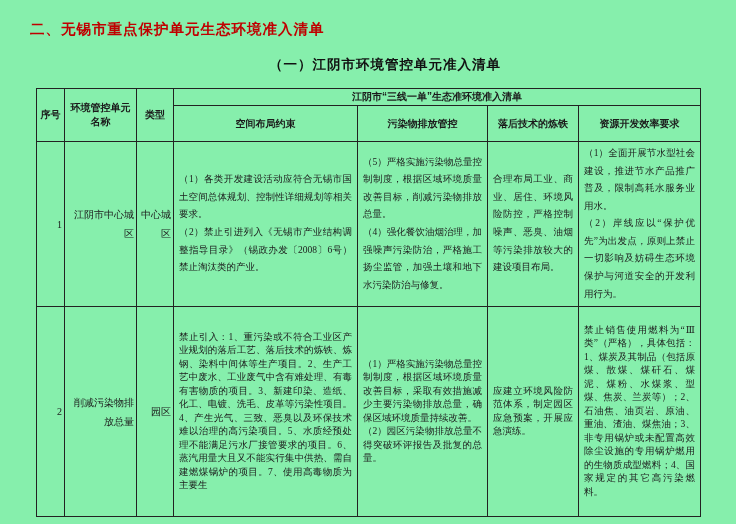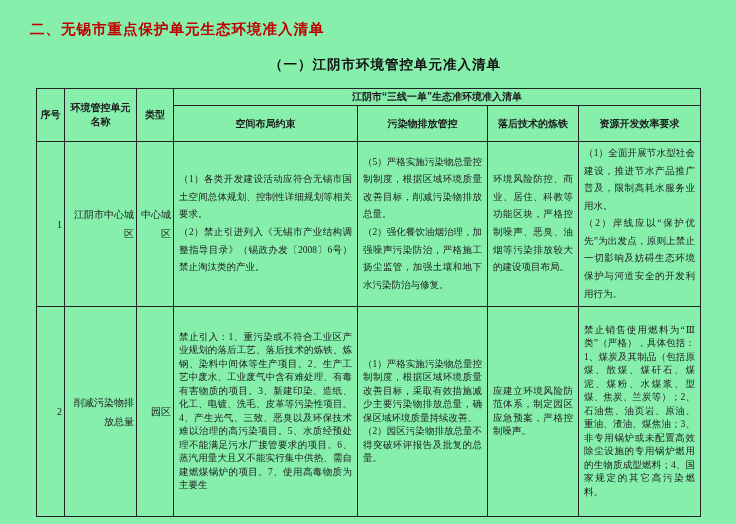--- a/index.html
+++ b/index.html
@@ -124,43 +124,43 @@
       <tr class="body-row-1">
         <td class="center-cell">1</td>
         <td class="center-cell">江阴市中心城区</td>
         <td class="center-cell">中心城区</td>
         <td class="text-cell">
           <p>（1）各类开发建设活动应符合无锡市国土空间总体规划、控制性详细规划等相关要求。</p>
           <p>（2）禁止引进列入《无锡市产业结构调整指导目录》（锡政办发〔2008〕6号）禁止淘汰类的产业。</p>
         </td>
         <td class="text-cell">
           <p>（5）严格实施污染物总量控制制度，根据区域环境质量改善目标，削减污染物排放总量。</p>
-          <p>（2）强化餐饮油烟治理，加强噪声污染防治，严格施工扬尘监管，加强土壤和地下水污染防治与修复。</p>
+          <p>（4）强化餐饮油烟治理，加强噪声污染防治，严格施工扬尘监管，加强土壤和地下水污染防治与修复。</p>
         </td>
         <td class="text-cell">
-          <p>环境风险防控、商业、居住、科教等功能区块，严格控制噪声、恶臭、油烟等污染排放较大的建设项目布局。</p>
+          <p>合理布局工业、商业、居住、环境风险防控，严格控制噪声、恶臭、油烟等污染排放较大的建设项目布局。</p>
         </td>
         <td class="text-cell">
           <p>（1）全面开展节水型社会建设，推进节水产品推广普及，限制高耗水服务业用水。</p>
           <p>（2）岸线应以“保护优先”为出发点，原则上禁止一切影响及妨碍生态环境保护与河道安全的开发利用行为。</p>
         </td>
       </tr>
       <tr class="body-row-2">
         <td class="center-cell">2</td>
         <td class="center-cell">削减污染物排放总量</td>
         <td class="center-cell">园区</td>
         <td class="text-cell top-cell">
           <p>禁止引入：1、重污染或不符合工业区产业规划的落后工艺、落后技术的炼铁、炼钢、染料中间体等生产项目。2、生产工艺中废水、工业废气中含有难处理、有毒有害物质的项目。3、新建印染、造纸、化工、电镀、洗毛、皮革等污染性项目。4、产生光气、三致、恶臭以及环保技术难以治理的高污染项目。5、水质经预处理不能满足污水厂接管要求的项目。6、蒸汽用量大且又不能实行集中供热、需自建燃煤锅炉的项目。7、使用高毒物质为主要生</p>
         </td>
         <td class="text-cell">
           <p>（1）严格实施污染物总量控制制度，根据区域环境质量改善目标，采取有效措施减少主要污染物排放总量，确保区域环境质量持续改善。</p>
           <p>（2）园区污染物排放总量不得突破环评报告及批复的总量。</p>
         </td>
         <td class="text-cell">
-          <p>应建立环境风险防范体系，制定园区应急预案，严格控制噪声。</p>
+          <p>应建立环境风险防范体系，制定园区应急预案，开展应急演练。</p>
         </td>
         <td class="text-cell top-cell">
           <p>禁止销售使用燃料为“Ⅲ类”（严格），具体包括：1、煤炭及其制品（包括原煤、散煤、煤矸石、煤泥、煤粉、水煤浆、型煤、焦炭、兰炭等）；2、石油焦、油页岩、原油、重油、渣油、煤焦油；3、非专用锅炉或未配置高效除尘设施的专用锅炉燃用的生物质成型燃料；4、国家规定的其它高污染燃料。</p>
         </td>
       </tr>
     </tbody>
   </table>
 
 
 </div>

